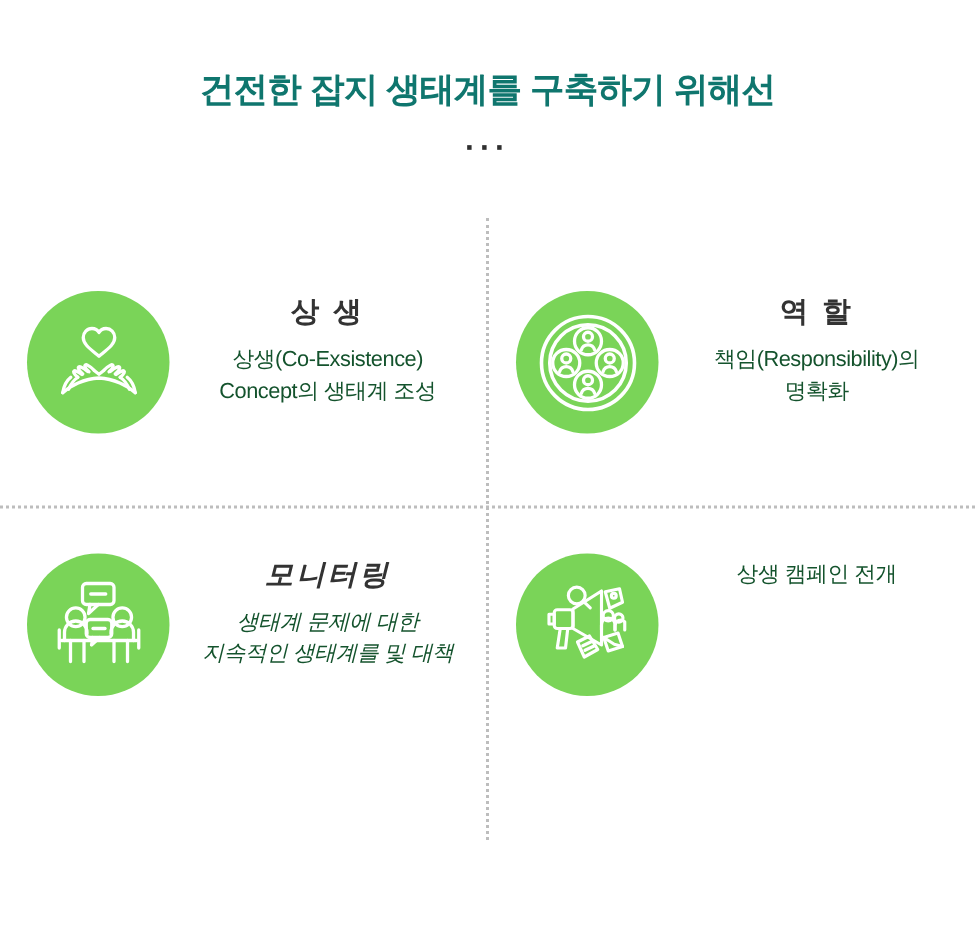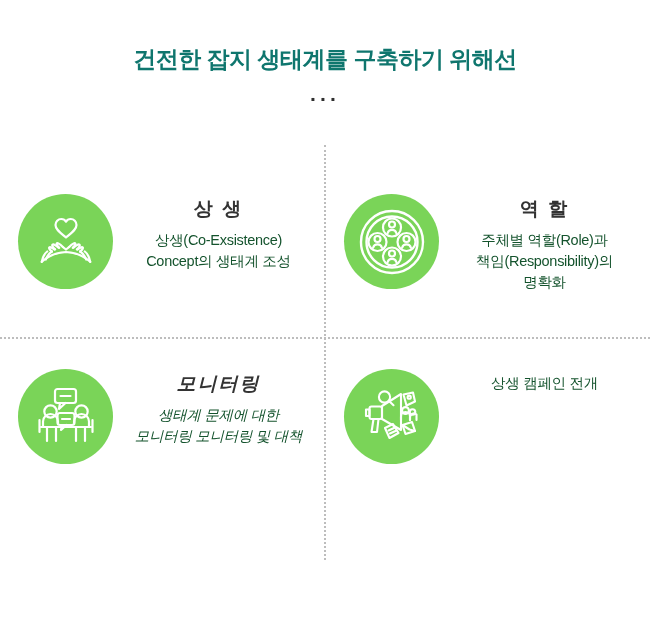--- a/index.html
+++ b/index.html
@@ -174,21 +174,20 @@
           <circle cx="38" cy="49.5" r="3"></circle>
           <path d="M33.6 58.2 a4.6 4.6 0 0 1 8.8 0"></path>
           <circle cx="23.5" cy="35" r="3"></circle>
           <path d="M19.1 43.7 a4.6 4.6 0 0 1 8.8 0"></path>
         </g>
       </svg>
     </div>
     <div class="quad-text">
       <div class="quad-heading">역 할</div>
       <div class="quad-desc">
-        <span class="line">주체별 역할(Role)과</span>
         <span class="line">책임(Responsibility)의</span>
         <span class="line">명확화</span>
       </div>
     </div>
   </div>
 
   <div class="quadrant quad-2">
     <div class="icon-badge">
       <svg width="74" height="74" viewBox="0 0 74 74" aria-hidden="true">
         <g fill="none" stroke="#ffffff" stroke-width="2.2" stroke-linecap="round" stroke-linejoin="round">
@@ -205,21 +204,21 @@
           <path d="M12 47 h50"></path>
           <path d="M18 47 v14 M27 47 v14 M47 47 v14 M56 47 v14"></path>
           <path d="M10.5 40 v12 M63.5 40 v12"></path>
         </g>
       </svg>
     </div>
     <div class="quad-text">
       <div class="quad-heading">모니터링</div>
       <div class="quad-desc">
         <span class="line">생태계 문제에 대한</span>
-        <span class="line">모니터링 모니터링 및 대책</span>
+        <span class="line">지속적인 생태계를 및 대책</span>
       </div>
     </div>
   </div>
 
   <div class="quadrant quad-3">
     <div class="icon-badge">
       <svg width="74" height="74" viewBox="0 0 74 74" aria-hidden="true">
         <g fill="none" stroke="#ffffff" stroke-width="2.1" stroke-linecap="round" stroke-linejoin="round">
           <path d="M27 26 L46 14 L46 50 L27 39 Z"></path>
           <rect x="14.5" y="26.5" width="12.5" height="12.5" rx="2"></rect>

